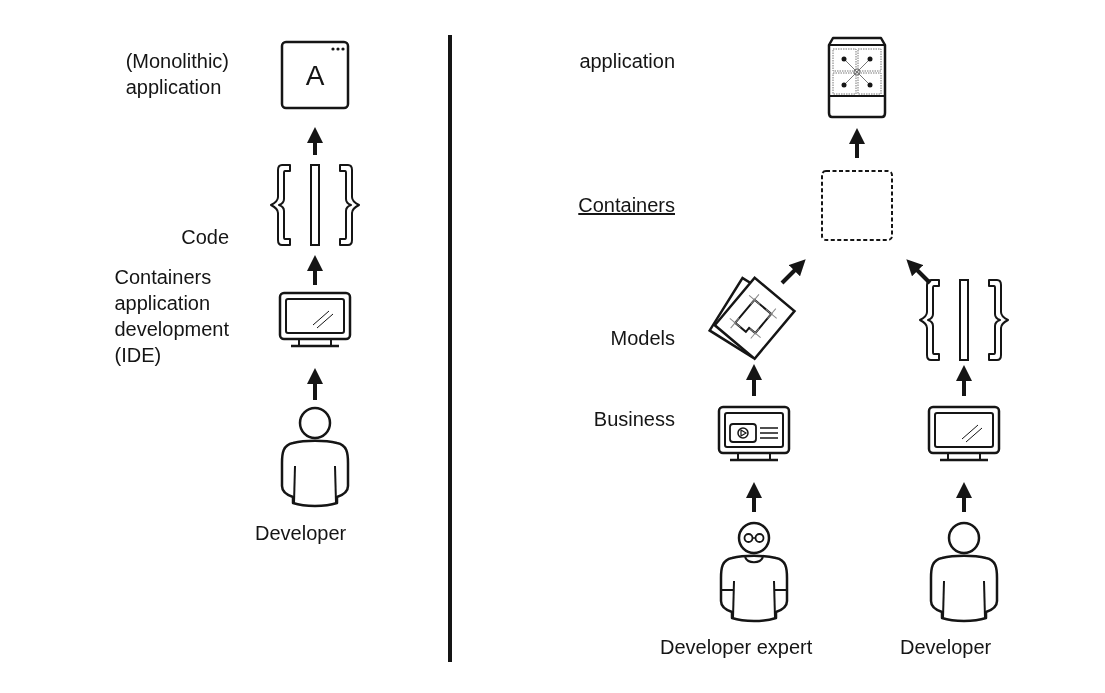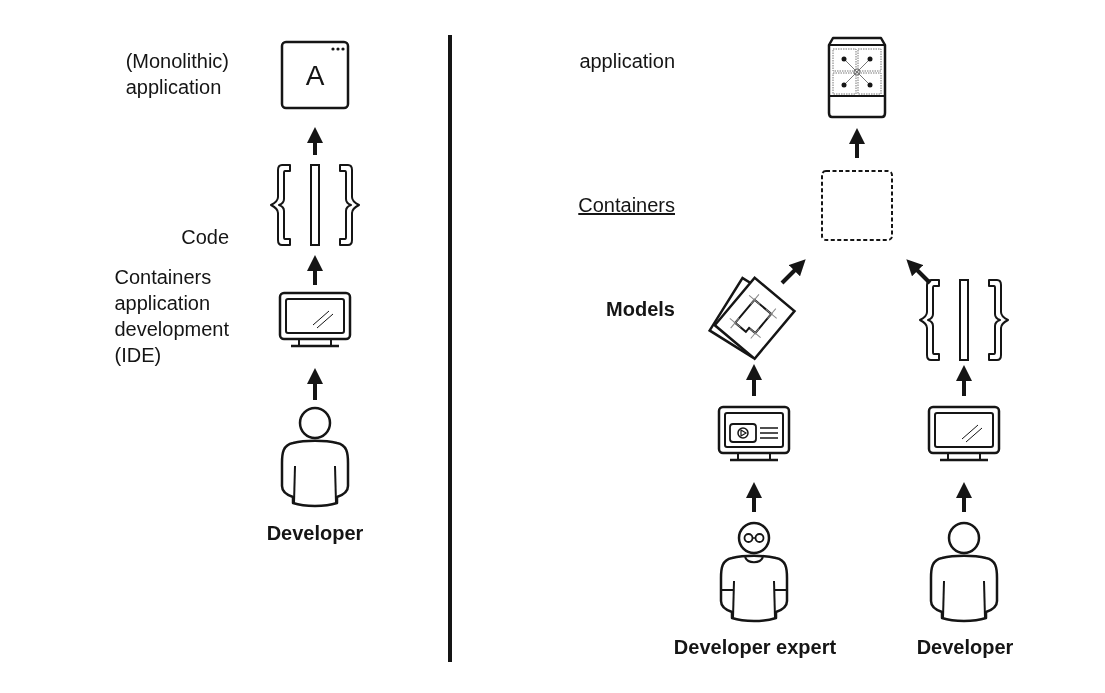--- a/index.html
+++ b/index.html
@@ -1,19 +1,19 @@
 <!DOCTYPE html>
 <html><head>
 <meta charset="utf-8">
 <style>
   html,body{margin:0;padding:0;background:#ffffff;}
   body{width:1105px;height:693px;position:relative;overflow:hidden;font-family:"Liberation Sans","DejaVu Sans",sans-serif;color:#151515;}
   .lbl{position:absolute;font-size:20px;line-height:26px;text-align:left;font-weight:500;white-space:nowrap;}
   .lbl span{display:block;}
-  .cap{position:absolute;font-size:20px;line-height:26px;text-align:center;white-space:nowrap;font-weight:700;}
+  .cap{position:absolute;font-size:20px;line-height:26px;white-space:nowrap;font-weight:400;}
   svg.diagram{position:absolute;left:0;top:0;}
 </style>
 </head>
 <body>
 
 <div class="lbl" style="right:876px;top:48px;">
   <span>(Monolithic)</span>
   <span>application</span>
 </div>
 <div class="lbl" style="right:876px;top:192px;margin-top:32px;">
@@ -26,24 +26,25 @@
   <span>(IDE)</span>
 </div>
 <div class="cap" style="left:255px;top:520px;width:120px;">Developer</div>
 
 <div class="lbl" style="right:430px;top:48px;">
   <span>application</span>
 </div>
 <div class="lbl" style="right:430px;top:192px;text-decoration:underline;">
   <span>Containers</span>
 </div>
-<div class="lbl" style="right:430px;top:296px;font-weight:bold;">
+<div class="lbl" style="right:430px;top:325px;">
   <span>Models</span>
 </div>
 <div class="lbl" style="right:430px;top:406px;">
+  <span>Business</span>
 </div>
 <div class="cap" style="left:660px;top:634px;width:190px;">Developer expert</div>
 <div class="cap" style="left:900px;top:634px;width:130px;">Developer</div>
 
 <svg class="diagram" width="1105" height="693" viewBox="0 0 1105 693">
   <defs>
     <marker id="ah" markerWidth="4" markerHeight="4" refX="2" refY="2" orient="auto" markerUnits="strokeWidth">
       <path d="M0,0 L4,2 L0,4 z" fill="#151515"></path>
     </marker>
     <g id="monitor">

